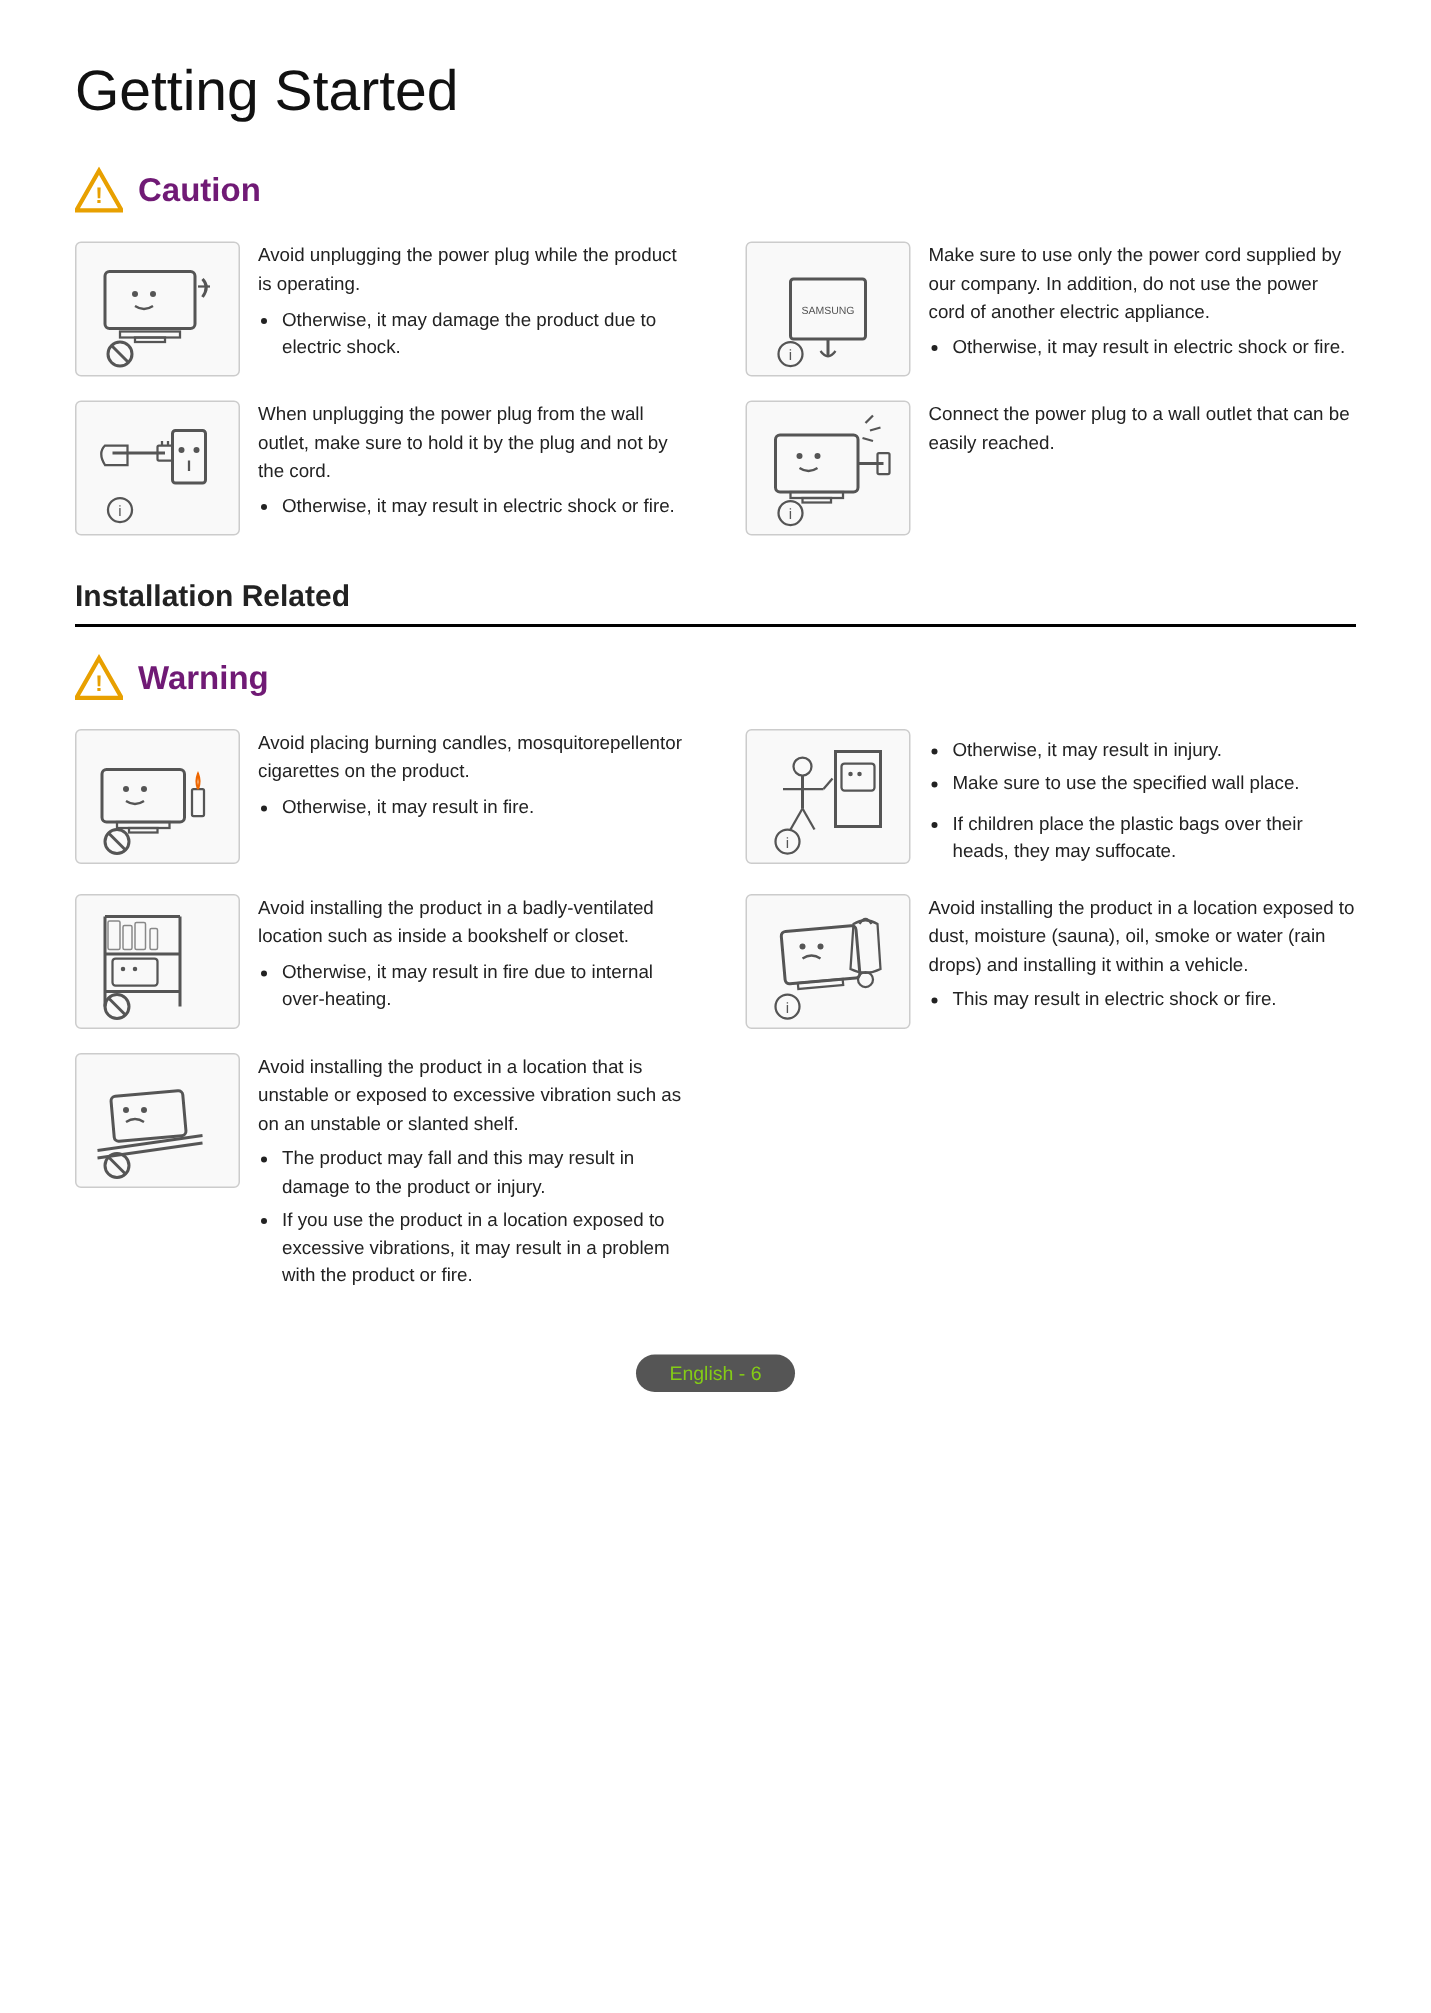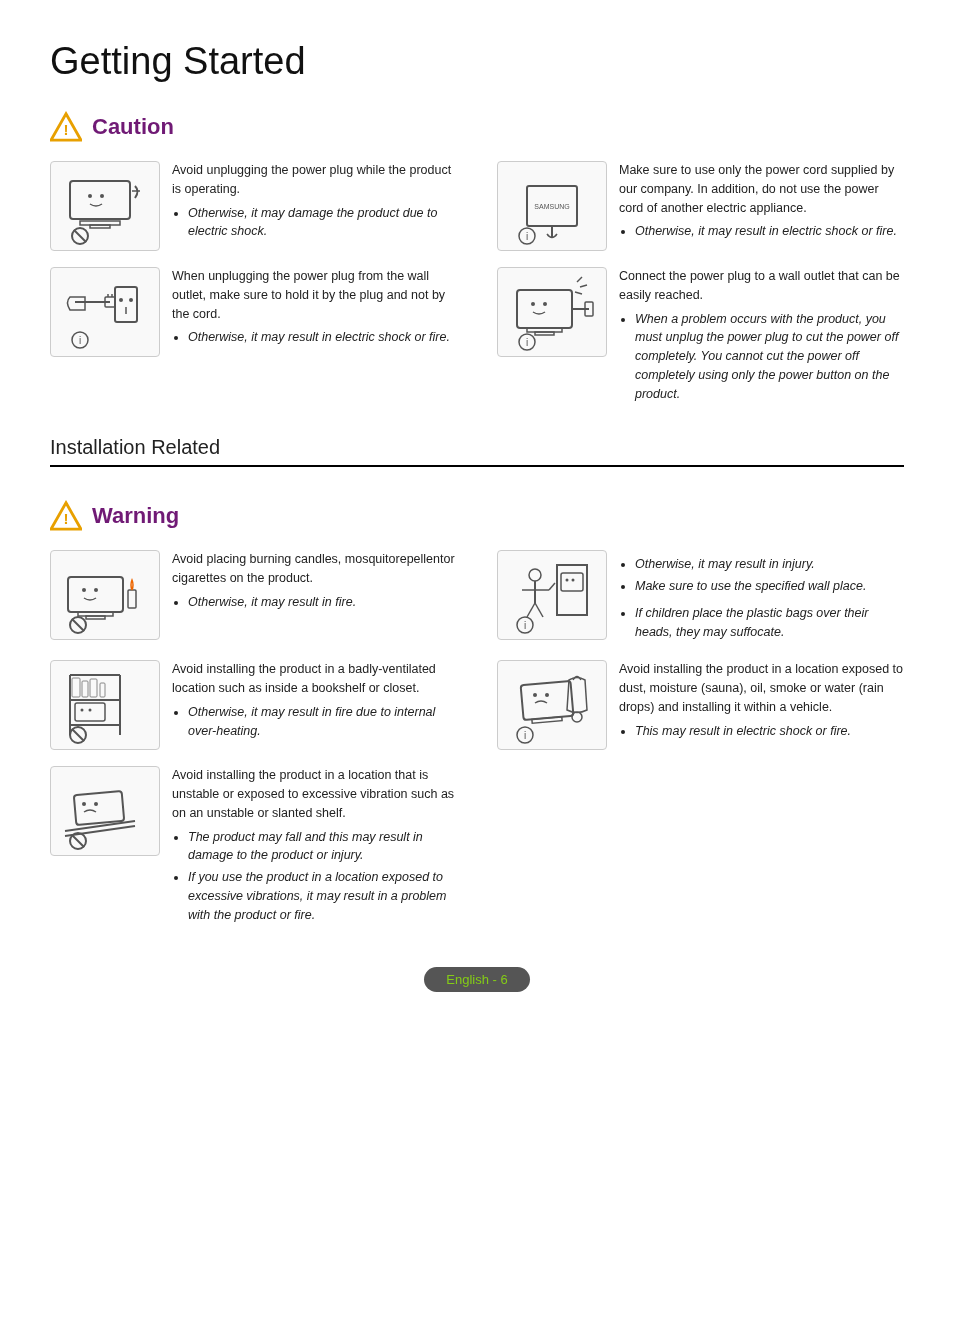--- a/index.html
+++ b/index.html
@@ -46,24 +46,24 @@
       justify-content: center;
       position: relative;
       overflow: hidden;
     }
     .illus-box svg {
       width: 90px;
       height: 80px;
     }
     .installation-title {
       font-size: 20px;
-      font-weight: 400;
+      font-weight: 700;
       border-bottom: 2px solid #000;
       padding-bottom: 6px;
-      margin-bottom: 33px;
+      margin-bottom: 18px;
     }
     .page-footer {
       text-align: center;
       margin-top: 40px;
     }
     .page-footer .page-label {
       display: inline-block;
       background: #555;
       color: #84cc16;
       padding: 5px 22px;
@@ -83,21 +83,20 @@
       gap: 12px;
       align-items: flex-start;
     }
     .item-text {
       font-size: 12.5px;
       line-height: 1.5;
     }
     .item-text ul {
       padding-left: 16px;
       margin-top: 5px;
-      font-style: italic;
     }
     .item-text ul li {
       margin-bottom: 3px;
     }
   </style>
 </head>
 <body>
 
 <h1 class="page-title">Getting Started</h1>
 
@@ -208,23 +207,20 @@
 
         <line x1="65" y1="37" x2="82" y2="37" stroke="#555" stroke-width="2"></line>
         <rect x="78" y="30" width="8" height="14" rx="1" fill="none" stroke="#555" stroke-width="1.5"></rect>
 
         <circle cx="20" cy="70" r="8" fill="none" stroke="#555" stroke-width="1.5"></circle>
         <text x="20" y="74" text-anchor="middle" font-size="10" fill="#555">i</text>
       </svg>
     </div>
     <div class="item-text">
       <span>Connect the power plug to a wall outlet that can be easily reached.</span>
-      <ul>
-        <li>When a problem occurs with the product, you must unplug the power plug to cut the power off completely. You cannot cut the power off completely using only the power button on the product.</li>
-      </ul>
     </div>
   </div>
 
 </div>
 
 <div style="margin-top:30px;">
   <div class="installation-title">Installation Related</div>
 
   <div class="section-header">
     <svg class="warning-icon" width="34" height="32" viewBox="0 0 34 32">

